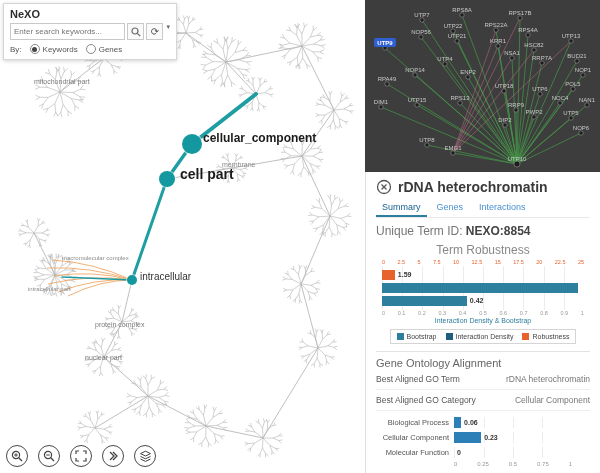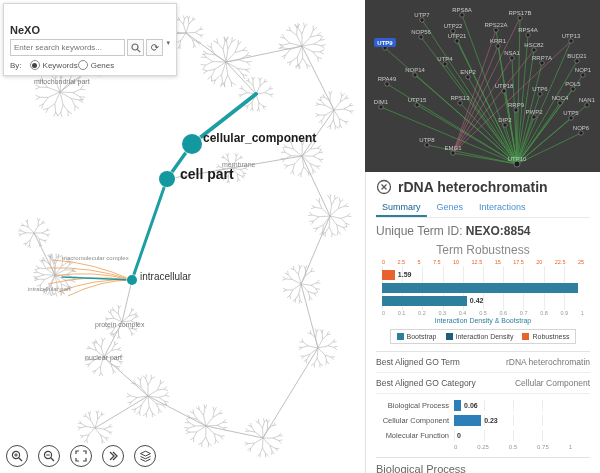--- a/index.html
+++ b/index.html
@@ -8,21 +8,21 @@
 
   
   .tree-panel{position:absolute;left:0;top:0;width:365px;height:473px;background:#fff;}
   #tree-svg{position:absolute;left:0;top:0;}
   .tree-label{position:absolute;white-space:nowrap;z-index:3;}
   .tree-node{position:absolute;border-radius:50%;z-index:2;box-shadow:0 0 0 1px rgba(255,255,255,.6);}
 
   
   .search-card{position:absolute;left:3px;top:3px;width:174px;background:#fff;
       border:1px solid #d6d6d6;box-shadow:0 1px 4px rgba(0,0,0,.18);
-      padding:20px 6px 5px;z-index:10;box-sizing:border-box;}
+      padding:4px 6px 5px;z-index:10;box-sizing:border-box;}
   .search-title{font-size:11px;font-weight:bold;color:#2e2e2e;}
   .search-row{display:flex;align-items:flex-start;gap:2px;margin-top:3px;}
   .search-input{flex:1;min-width:0;height:15px;font-size:8px;border:1px solid #c9c9c9;
       padding:0 3px;color:#333;font-family:"Liberation Sans",sans-serif;}
   .icon-btn{width:17px;height:17px;border:1px solid #c9c9c9;background:#fafafa;
       display:flex;align-items:center;justify-content:center;cursor:pointer;padding:0;}
   .refresh-glyph{font-size:10px;color:#555;line-height:1;}
   .caret{font-size:7px;color:#666;padding-left:1px;cursor:pointer;}
   .by-row{display:flex;align-items:center;gap:8px;margin-top:4px;font-size:8px;color:#555;}
   .radio-opt{display:flex;align-items:center;cursor:pointer;}
@@ -1263,21 +1263,21 @@
             <line x1="6.3" y1="6.3" x2="9.2" y2="9.2" stroke="#666" stroke-width="1.2"></line>
           </svg>
         </button>
         <button class="icon-btn">
           <span class="refresh-glyph">⟳</span>
         </button>
         <span class="caret">▾</span>
       </div>
       <div class="by-row">
         <span>By:</span>
-        <span id="radio-row" style="display:flex;">
+        <span id="radio-row" style="display:flex;gap:8px;">
             <span class="radio-opt">
               <span class="radio sel"></span>
               <span>Keywords</span>
             </span>
             <span class="radio-opt">
               <span class="radio"></span>
               <span>Genes</span>
             </span>
           </span>
       </div>
@@ -1593,20 +1593,21 @@
         <span class="legend-sq" id="lsq1" style="background: rgb(31, 95, 125);"></span>
         <span>Interaction Density</span>
       </span>
       <span class="legend-item">
         <span class="legend-sq" id="lsq2" style="background: rgb(232, 99, 44);"></span>
         <span>Robustness</span>
       </span>
     </div>
 
     <hr class="section-hr">
+    <div class="section-heading">Gene Ontology Alignment</div>
 
     <div class="kv-row">
       <span>Best Aligned GO Term</span>
       <span class="kv-val">rDNA heterochromatin</span>
     </div>
     <div class="kv-row">
       <span>Best Aligned GO Category</span>
       <span class="kv-val">Cellular Component</span>
     </div>
 

